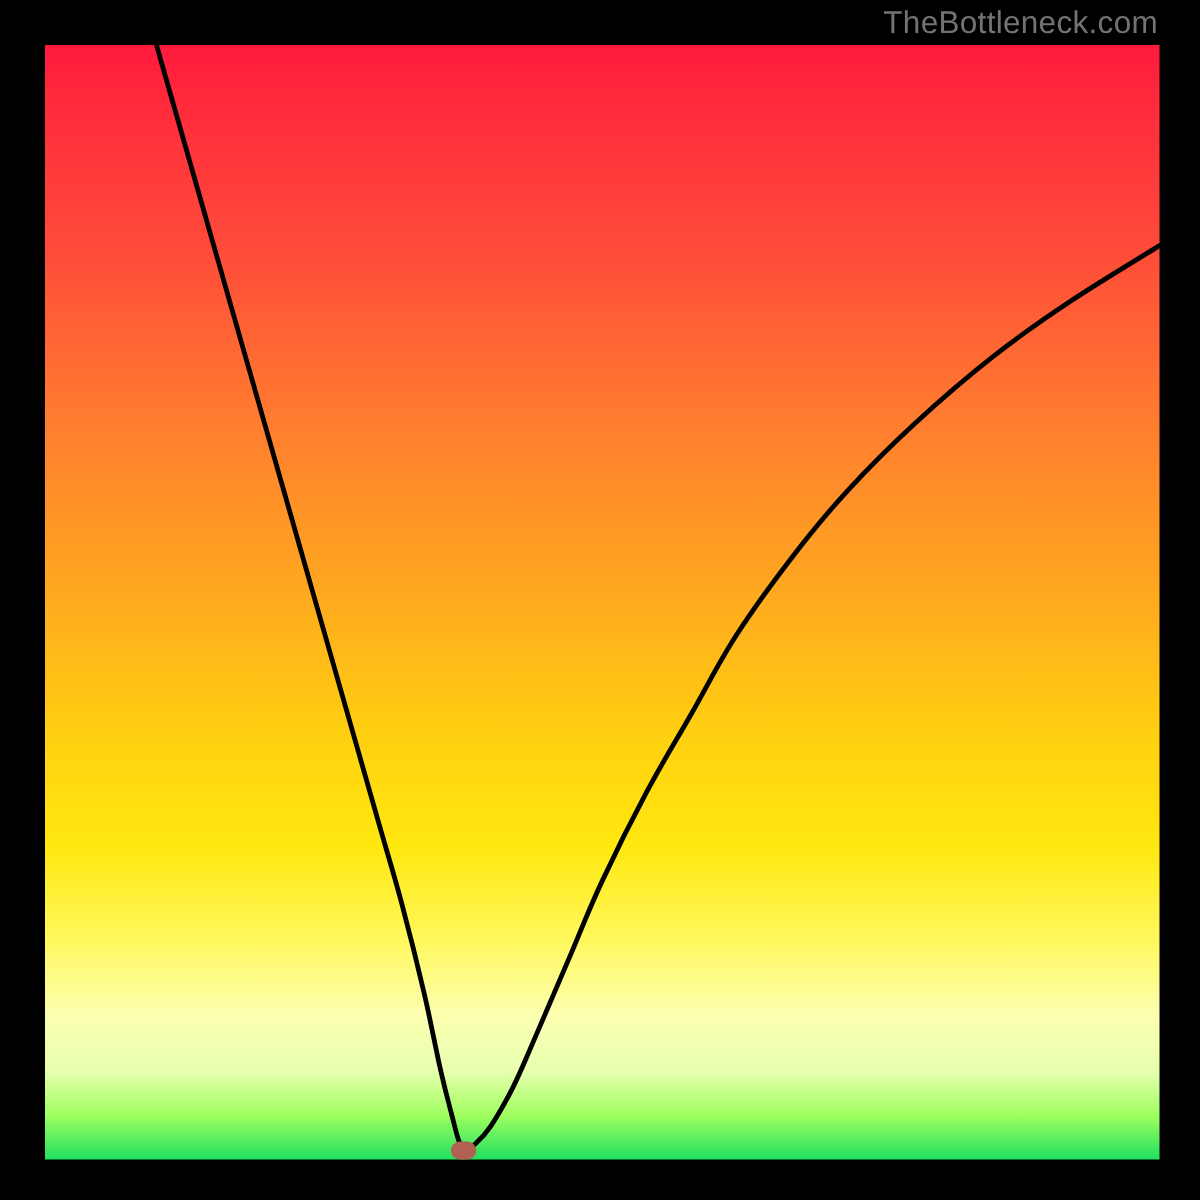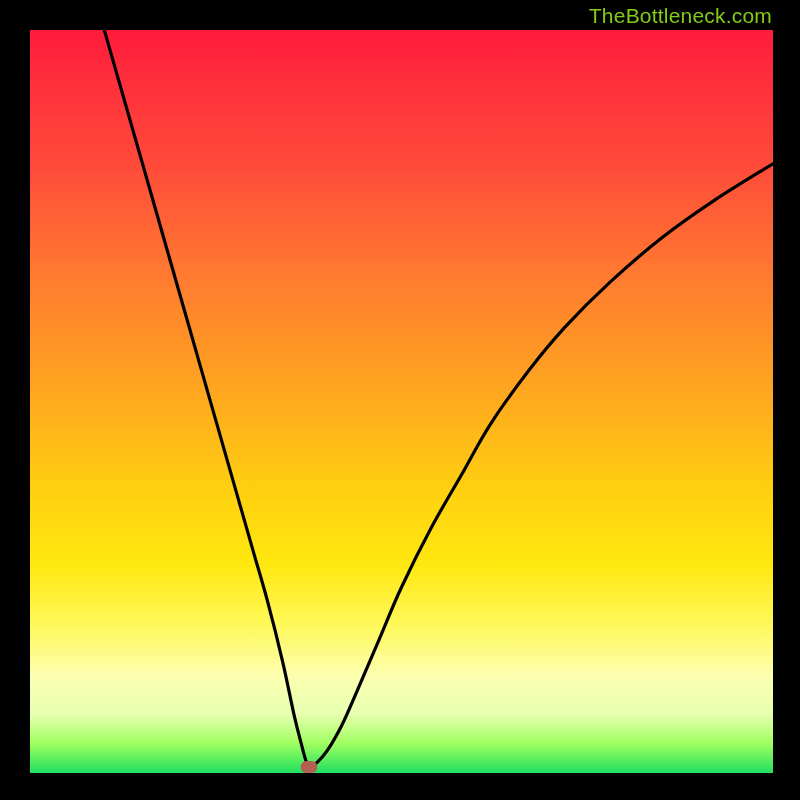--- a/index.html
+++ b/index.html
@@ -31,21 +31,21 @@
       #a0ff60 96%,
       #20e060 100%
     );
   }
   .watermark {
     position: absolute;
     top: 4px;
     right: 28px;
     font-family: Arial, Helvetica, sans-serif;
     font-size: 21px;
-    color: #84cc16;
+    color: #737373;
     font-weight: 500;
     letter-spacing: 0.2px;
   }
   .curve-layer {
     position: absolute;
     left: 0; top: 0;
     width: 743px;
     height: 743px;
     overflow: visible;
   }

